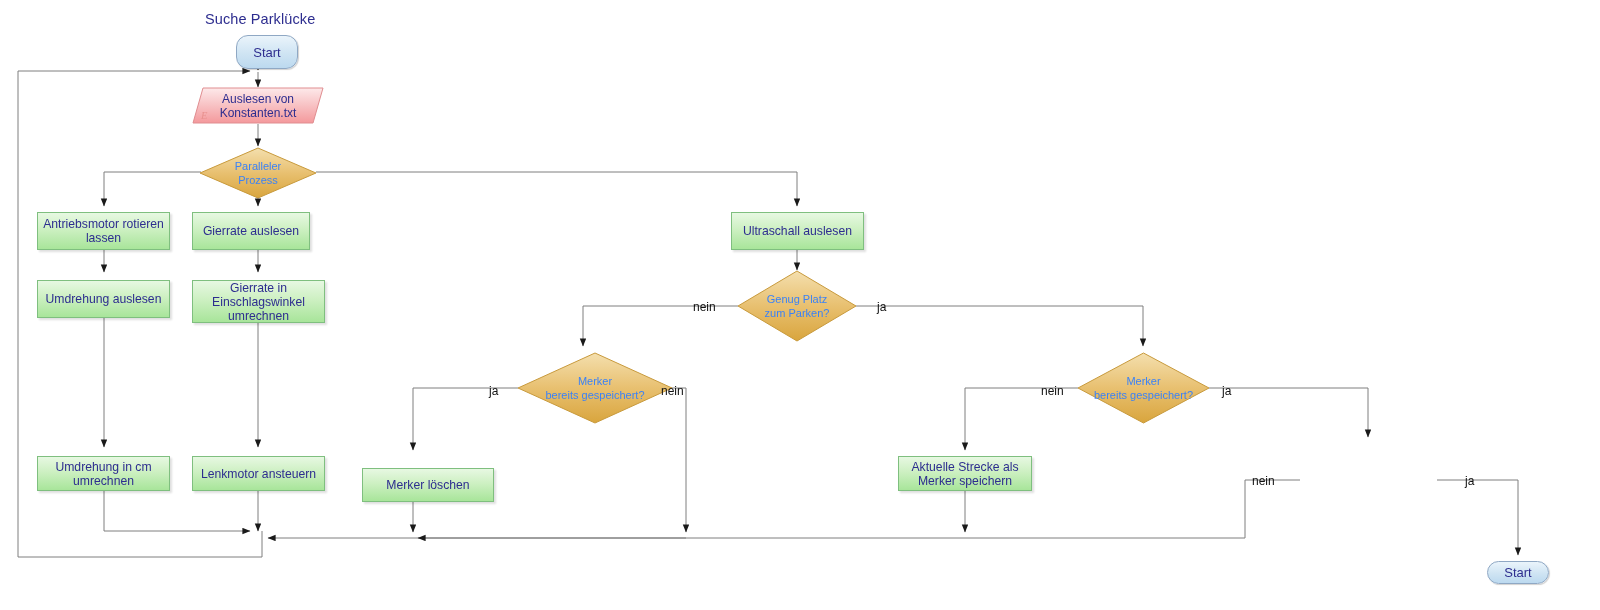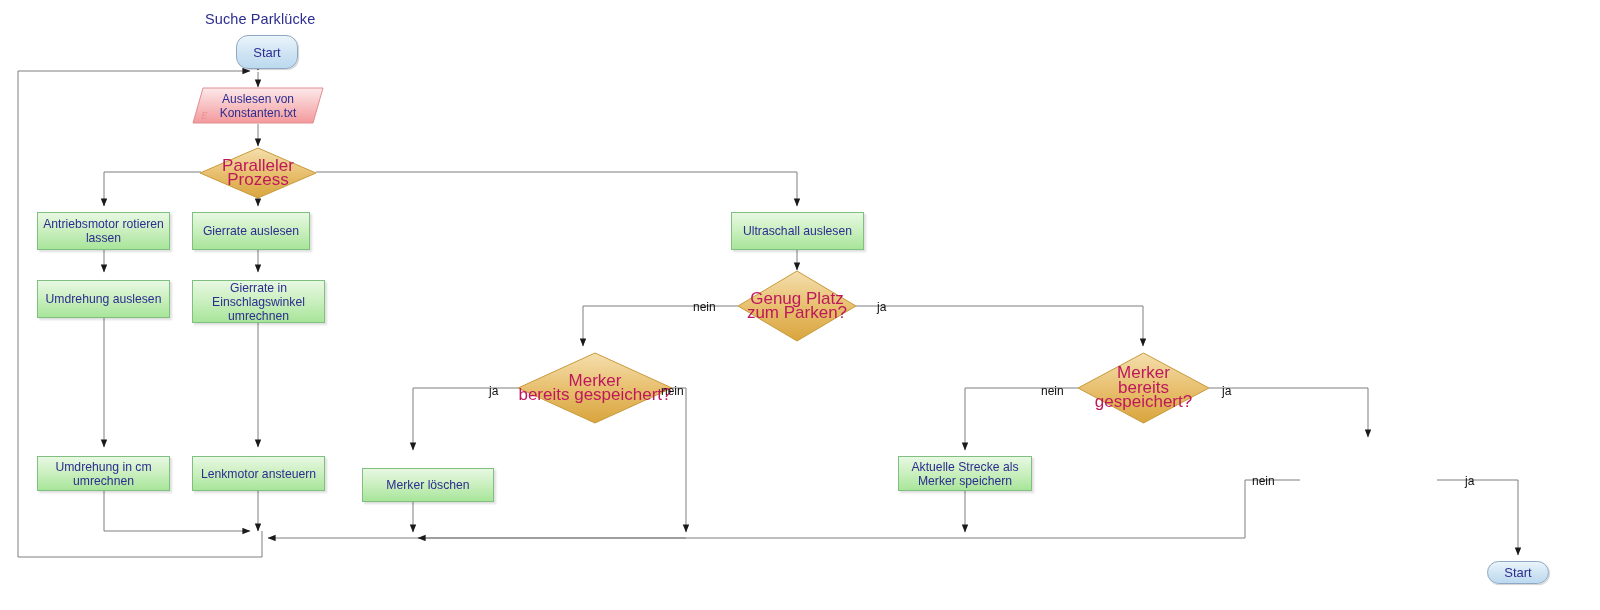--- a/index.html
+++ b/index.html
@@ -51,21 +51,21 @@
     position:absolute;left:9px;bottom:3px;color:#e8918f;
     font-size:10.5px;font-style:italic;font-family:"Liberation Serif",serif;
   }
 
   
   .decision{position:absolute;}
   .decision svg{position:absolute;left:0;top:0;}
   .decision .dlabel{
     position:absolute;left:0;top:0;width:100%;height:100%;
     display:flex;align-items:center;justify-content:center;
-    color:#be185d;font-size:17px;line-height:14.5px;text-align:center;
+    color:#3b82f6;font-size:11px;line-height:14.5px;text-align:center;
   }
 
   
   .edge-label{
     position:absolute;color:#111111;font-size:12px;white-space:nowrap;
   }
 </style>
 </head>
 <body>
 

